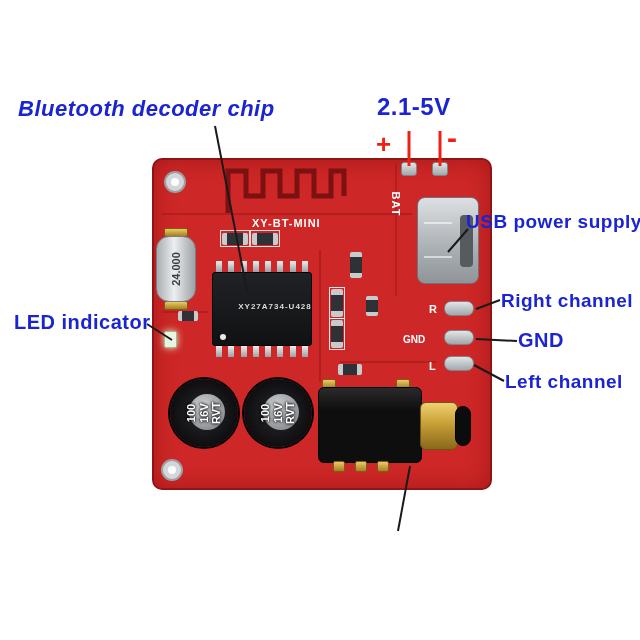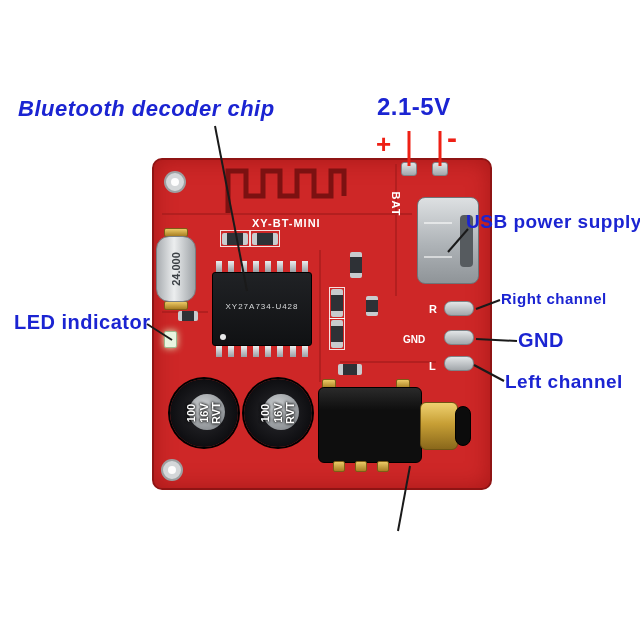--- a/index.html
+++ b/index.html
@@ -112,21 +112,21 @@
     <i></i>
       <i></i>
       <i></i>
       <i></i>
       <i></i>
       <i></i>
       <i></i>
       <i></i>
   </div>
   <div class="chip"></div>
-  <div class="abs" style="left:214px;top:302px;width:96px;text-align:center;font-size:8px;letter-spacing:1px;color:#d8dadc;font-weight:normal;">XY27A734-U428</div>
+  <div class="abs" style="left:227px;top:302px;width:96px;text-align:center;font-size:8px;letter-spacing:1px;color:#d8dadc;font-weight:bold;">XY27A734-U428</div>
   <div class="abs" style="left:220px;top:334px;width:6px;height:6px;border-radius:50%;background:#e8e8e8;"></div>
 
   <div class="cap" style="left:170px;top:379px;">
     <div class="cap-top"></div>
     <div class="cap-text">
       <span>100</span>
       <span>16V</span>
       <span>RVT</span>
     </div>
   </div>
@@ -169,18 +169,18 @@
       <line x1="409" y1="131" x2="409" y2="166"></line>
       <line x1="440" y1="131" x2="440" y2="166"></line>
     </g>
   </svg>
 
   <div class="label" style="left:18px;top:96px;font-size:22px;font-style:italic;">Bluetooth decoder chip</div>
   <div class="label red" style="left:377px;top:93px;font-size:24px;color:var(--label-blue,#1b24d2);">2.1-5V</div>
   <div class="label red" style="left:376px;top:129px;font-size:26px;">+</div>
   <div class="label red" style="left:447px;top:121px;font-size:30px;">-</div>
   <div class="label" style="left:466px;top:211px;font-size:19px;">USB power supply</div>
-  <div class="label" style="left:501px;top:290px;font-size:15px;">Right channel</div>
+  <div class="label" style="left:501px;top:290px;font-size:19px;">Right channel</div>
   <div class="label" style="left:518px;top:329px;font-size:20px;">GND</div>
   <div class="label" style="left:14px;top:311px;font-size:20px;">LED indicator</div>
   <div class="label" style="left:505px;top:371px;font-size:19px;">Left channel</div>
 
 </div>
 
 </body></html>

